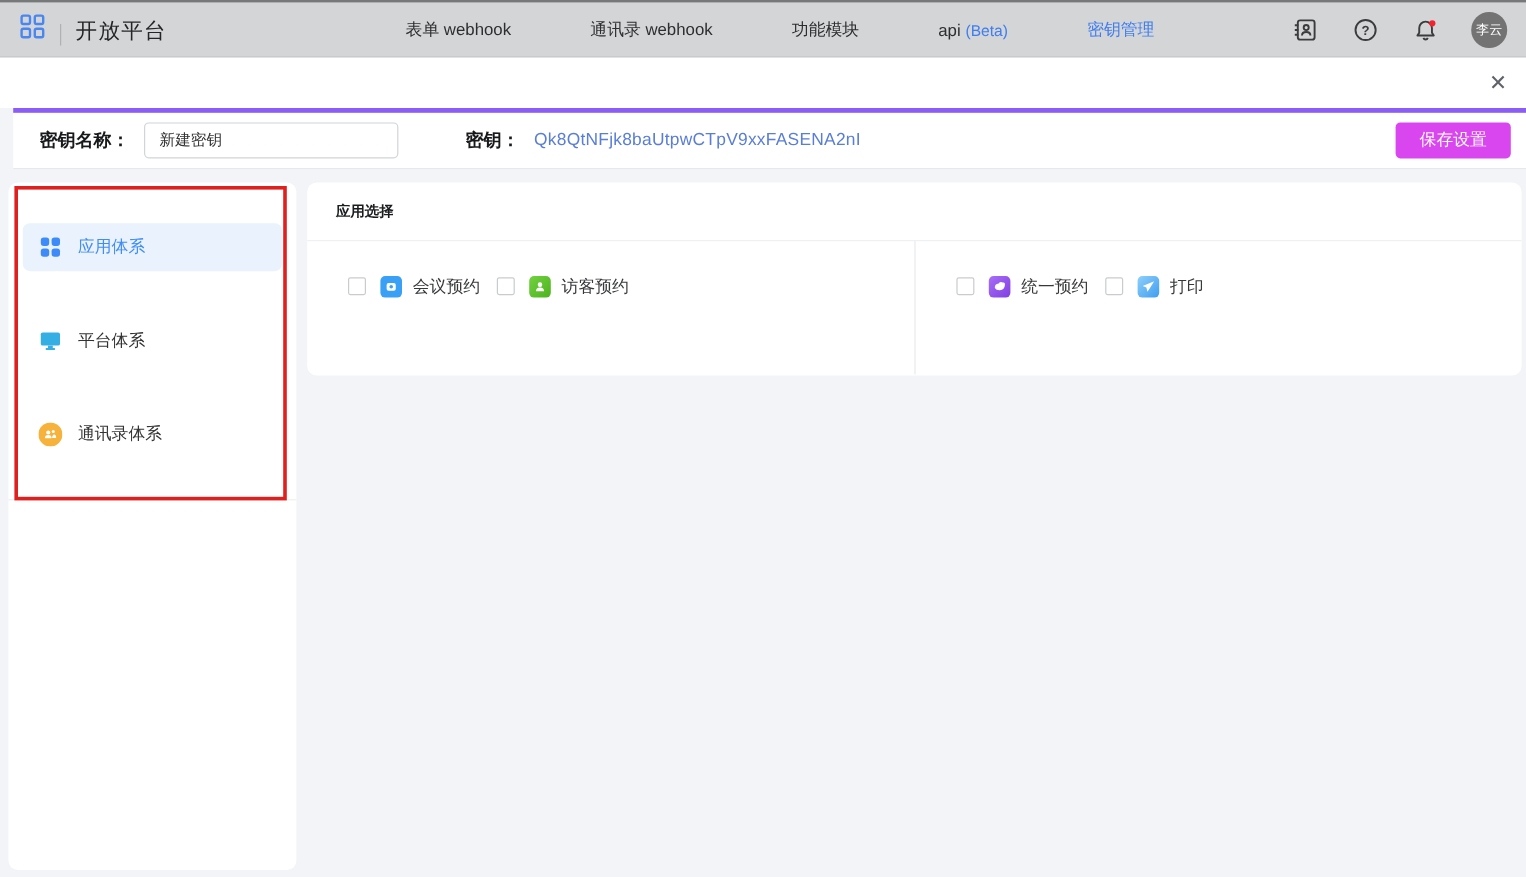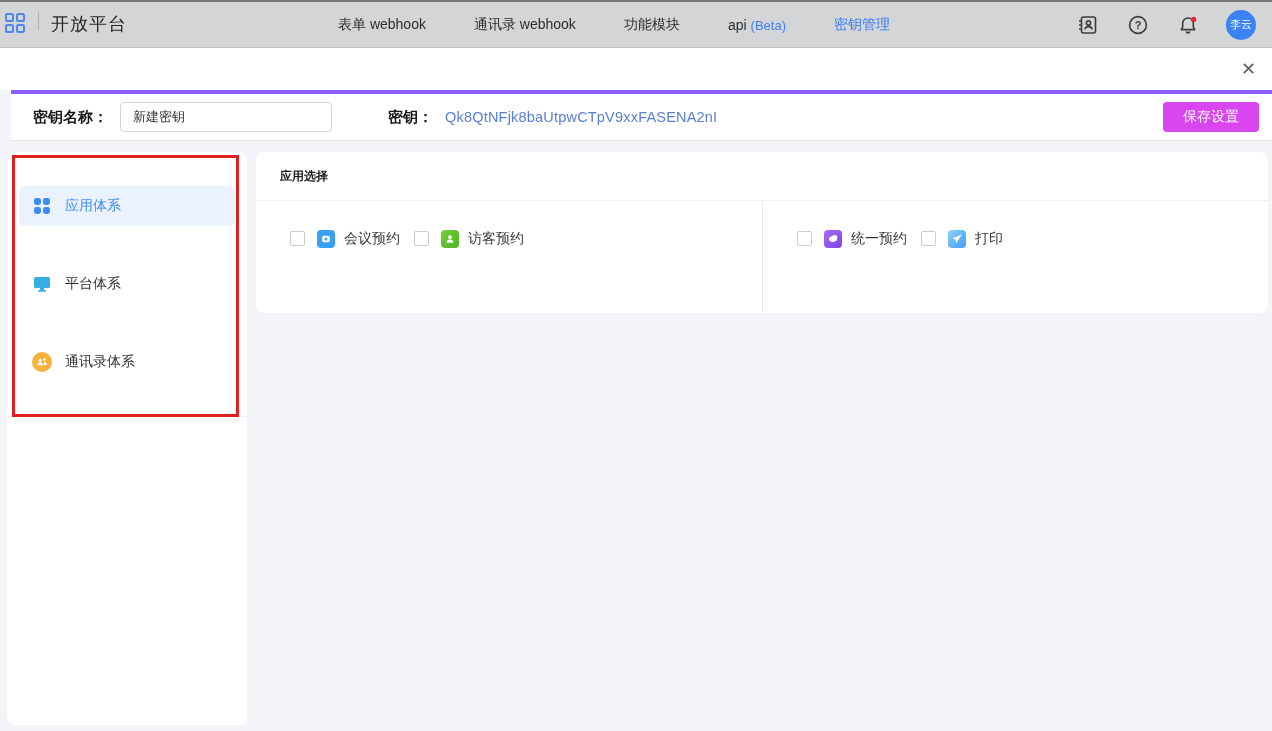--- a/index.html
+++ b/index.html
@@ -3,33 +3,33 @@
 <meta charset="utf-8">
 <style>
   * { margin:0; padding:0; box-sizing:border-box; }
   html,body { width:1272px; height:731px; overflow:hidden;
     font-family:"Liberation Sans","DejaVu Sans",sans-serif; background:#f3f4f7; }
 
   
   .topbar { position:absolute; left:0; top:0; width:1272px; height:48px;
     background:#d4d5d7; border-top:2px solid #77787a; border-bottom:1px solid #c2c3c5;
     display:flex; align-items:center; }
-  .brand { display:flex; align-items:flex-start; padding-left:4px; }
+  .brand { display:flex; align-items:flex-end; padding-left:16px; }
   .brand-divider { width:1px; height:18px; background:#b0b1b3; margin:0 12px; }
   .brand-title { font-size:18px; color:#252628; letter-spacing:1px; }
   .topnav { position:absolute; left:338px; top:0; height:100%;
-    display:flex; align-items:center; gap:48px; font-size:14px; color:#2d2e30; }
+    display:flex; align-items:center; gap:66px; font-size:14px; color:#2d2e30; }
   .topnav .nav-item { cursor:pointer; white-space:nowrap; }
   .topnav .nav-item.active { color:#3f7df0; }
   .topnav .beta { color:#3f7df0; margin-left:4px; font-size:13px; }
   .top-icons { position:absolute; right:16px; top:0; height:100%;
     display:flex; align-items:center; gap:26px; }
   .icon-btn { width:24px; height:24px; display:flex; align-items:center; justify-content:center;
     cursor:pointer; position:relative; }
-  .avatar { width:30px; height:30px; border-radius:50%; background:#3b82f6; color:#fff;
+  .avatar { width:30px; height:30px; border-radius:50%; background:#737373; color:#fff;
     font-size:11px; display:flex; align-items:center; justify-content:center; cursor:pointer; }
 
   
   .modal-top { position:absolute; left:0; top:48px; width:1272px; height:42px; background:#fff; }
   .close-x { position:absolute; right:16px; top:10px; font-size:18px; color:#5f6368;
     cursor:pointer; line-height:22px; }
 
   
   .key-row { position:absolute; left:11px; top:90px; width:1272px; height:51px; background:#fff;
     border-top:4px solid #8b5cf6; border-bottom:1px solid #e6e8eb;

